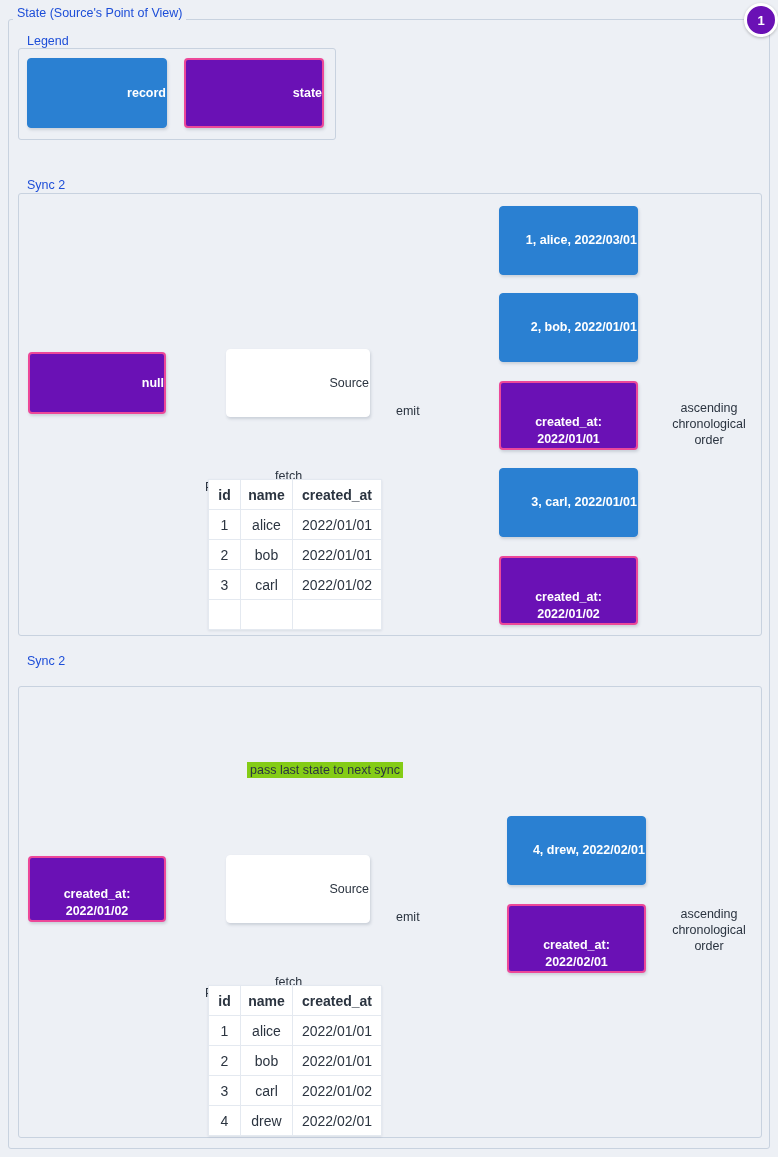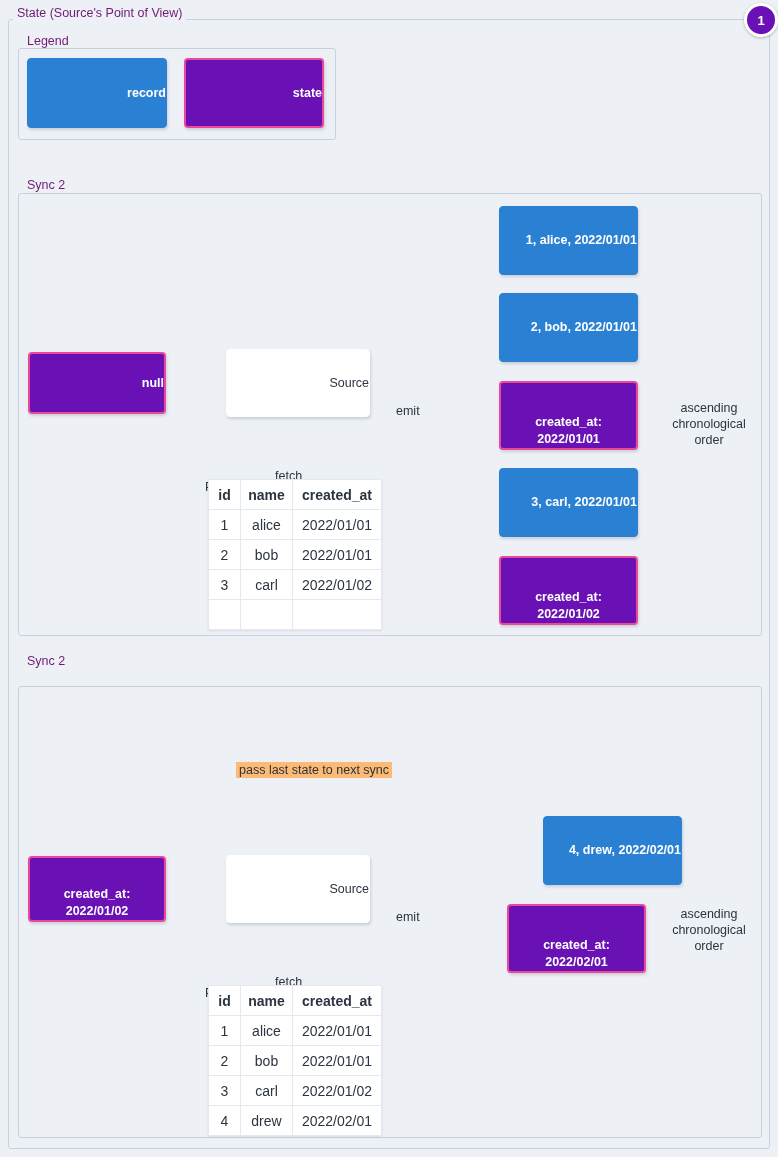--- a/index.html
+++ b/index.html
@@ -20,21 +20,21 @@
   .group {
     position: absolute;
     border: 1px solid #c8d2df;
     border-radius: 3px;
     background: #edf0f5;
     box-sizing: border-box;
   }
   .group-label {
     position: absolute;
     font-size: 12.5px;
-    color: #701a75;
+    color: #1d4ed8;
     background: #edf0f5;
     padding: 0 4px;
     white-space: nowrap;
     line-height: 14px;
   }
 
   
   .node {
     position: absolute;
     box-sizing: border-box;
@@ -215,21 +215,21 @@
     </tr>
     <tr>
       <td class="c-id"></td>
       <td class="c-name"></td>
       <td class="c-date"></td>
     </tr>
   </tbody>
 </table>
 
 <div class="node record" style="left:499px; top:206px; width:139px; height:69px;">
-  <span>1, alice, 2022/01/01</span>
+  <span>1, alice, 2022/03/01</span>
 </div>
 <div class="node record" style="left:499px; top:293px; width:139px; height:69px;">
   <span>2, bob, 2022/01/01</span>
 </div>
 <div class="node state" style="left:499px; top:381px; width:139px; height:69px; flex-direction:column;">
   <span>created_at:</span>
   <span>2022/01/01</span>
 </div>
 <div class="node record" style="left:499px; top:468px; width:139px; height:69px;">
   <span>3, carl, 2022/01/01</span>
@@ -237,21 +237,21 @@
 <div class="node state" style="left:499px; top:556px; width:139px; height:69px; flex-direction:column;">
   <span>created_at:</span>
   <span>2022/01/02</span>
 </div>
 
 <div class="txt multiline" style="left:666px; top:372px; width:86px;">ascending chronological order</div>
 
 <div class="group" style="left:18px; top:686px; width:744px; height:452px;"></div>
 <div class="group-label" style="left:23px; top:654px;">Sync 2</div>
 
-<div class="txt" style="left:236px; top:734px; background:#fdba74; padding:0 3px;">pass last state to next sync</div>
+<div class="txt" style="left:247px; top:734px; background:#84cc16; padding:0 3px;">pass last state to next sync</div>
 
 <div class="node state" style="left:28px; top:856px; width:138px; height:66px; flex-direction:column;">
   <span>created_at:</span>
   <span>2022/01/02</span>
 </div>
 
 <div class="node plain" style="left:226px; top:855px; width:144px; height:68px;">
   <span>Source</span>
 </div>
 
@@ -286,21 +286,21 @@
       <td class="c-date">2022/01/02</td>
     </tr>
     <tr>
       <td class="c-id">4</td>
       <td class="c-name">drew</td>
       <td class="c-date">2022/02/01</td>
     </tr>
   </tbody>
 </table>
 
-<div class="node record" style="left:507px; top:816px; width:139px; height:69px;margin-left:36px;">
+<div class="node record" style="left:507px; top:816px; width:139px; height:69px;">
   <span>4, drew, 2022/02/01</span>
 </div>
 <div class="node state" style="left:507px; top:904px; width:139px; height:69px; flex-direction:column;">
   <span>created_at:</span>
   <span>2022/02/01</span>
 </div>
 
 <div class="txt multiline" style="left:666px; top:878px; width:86px;">ascending chronological order</div>
 
 <div class="badge" style="left:744px; top:3px;">1</div>

